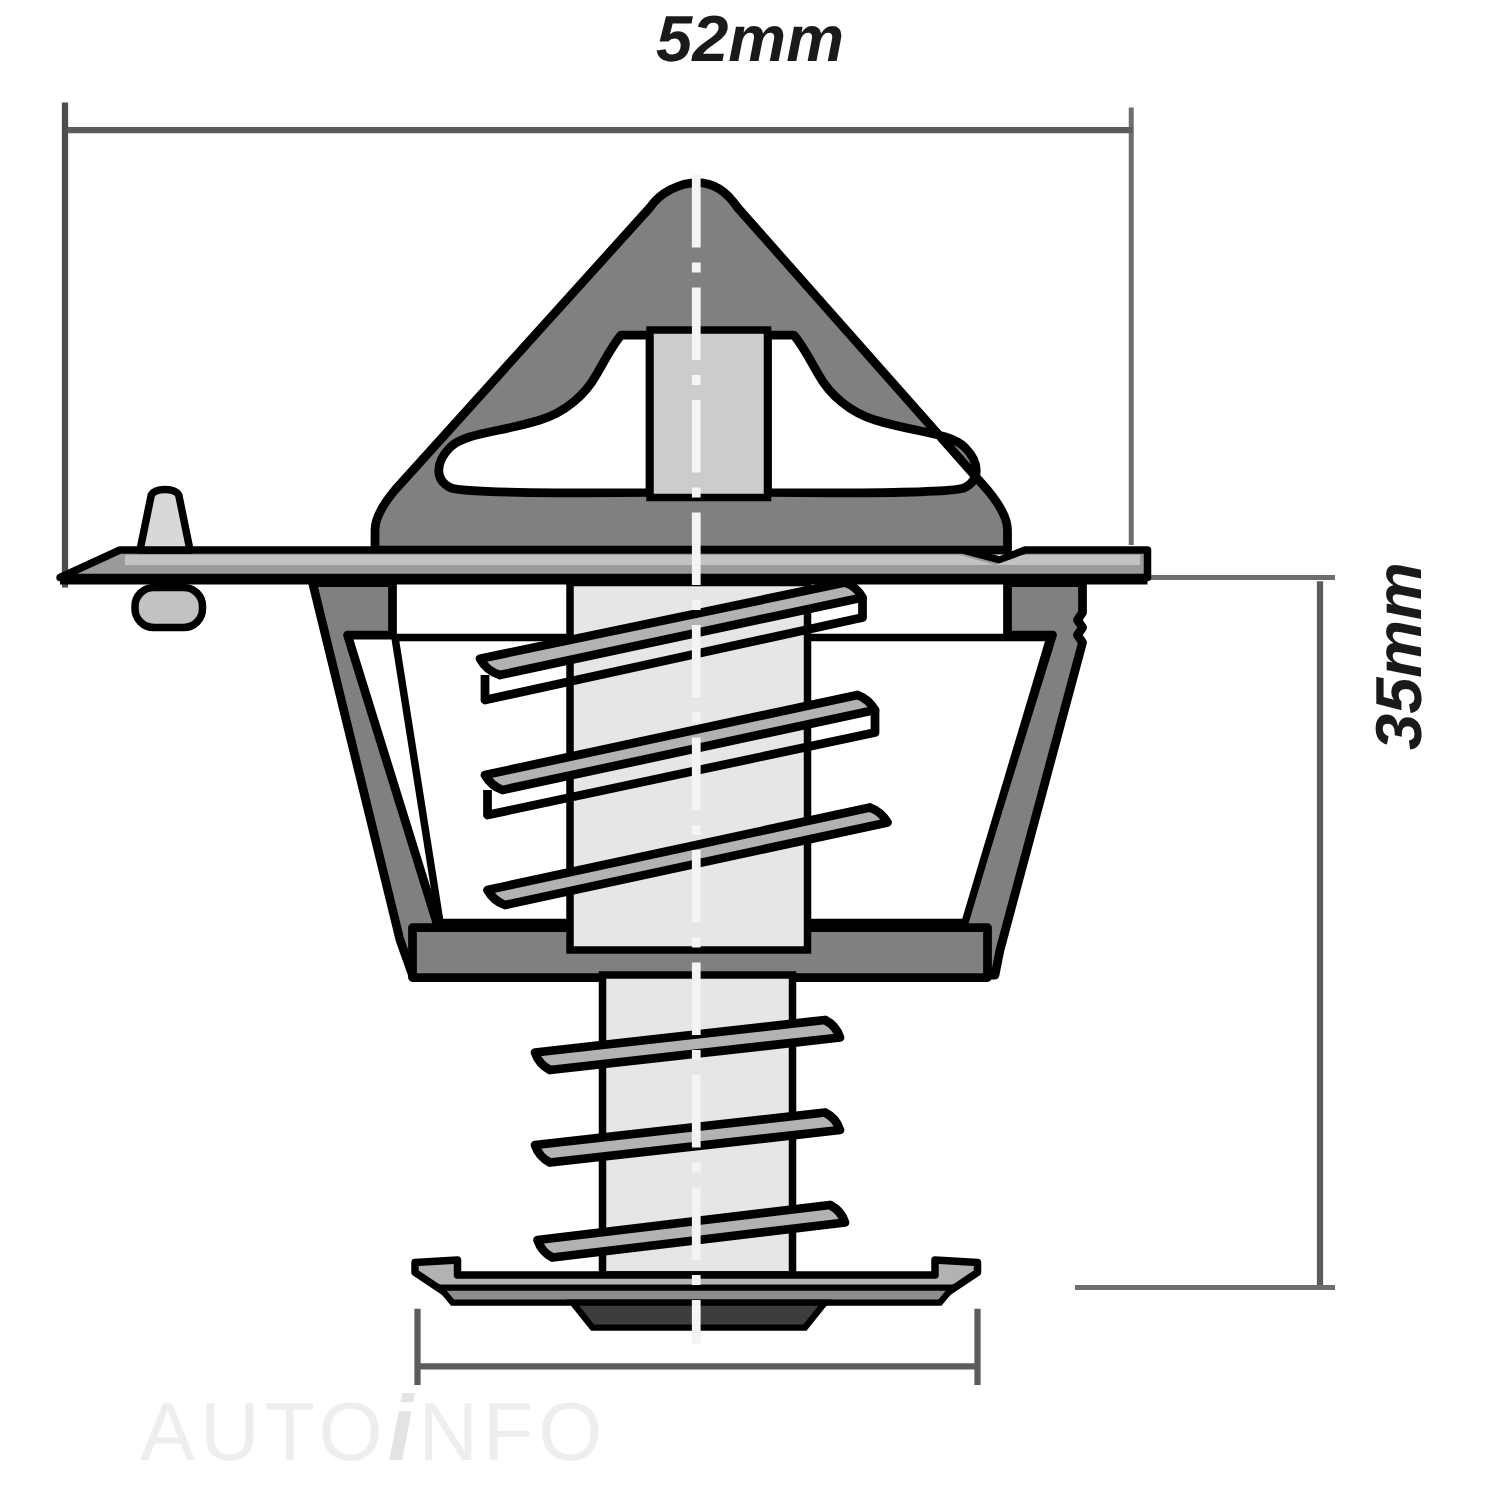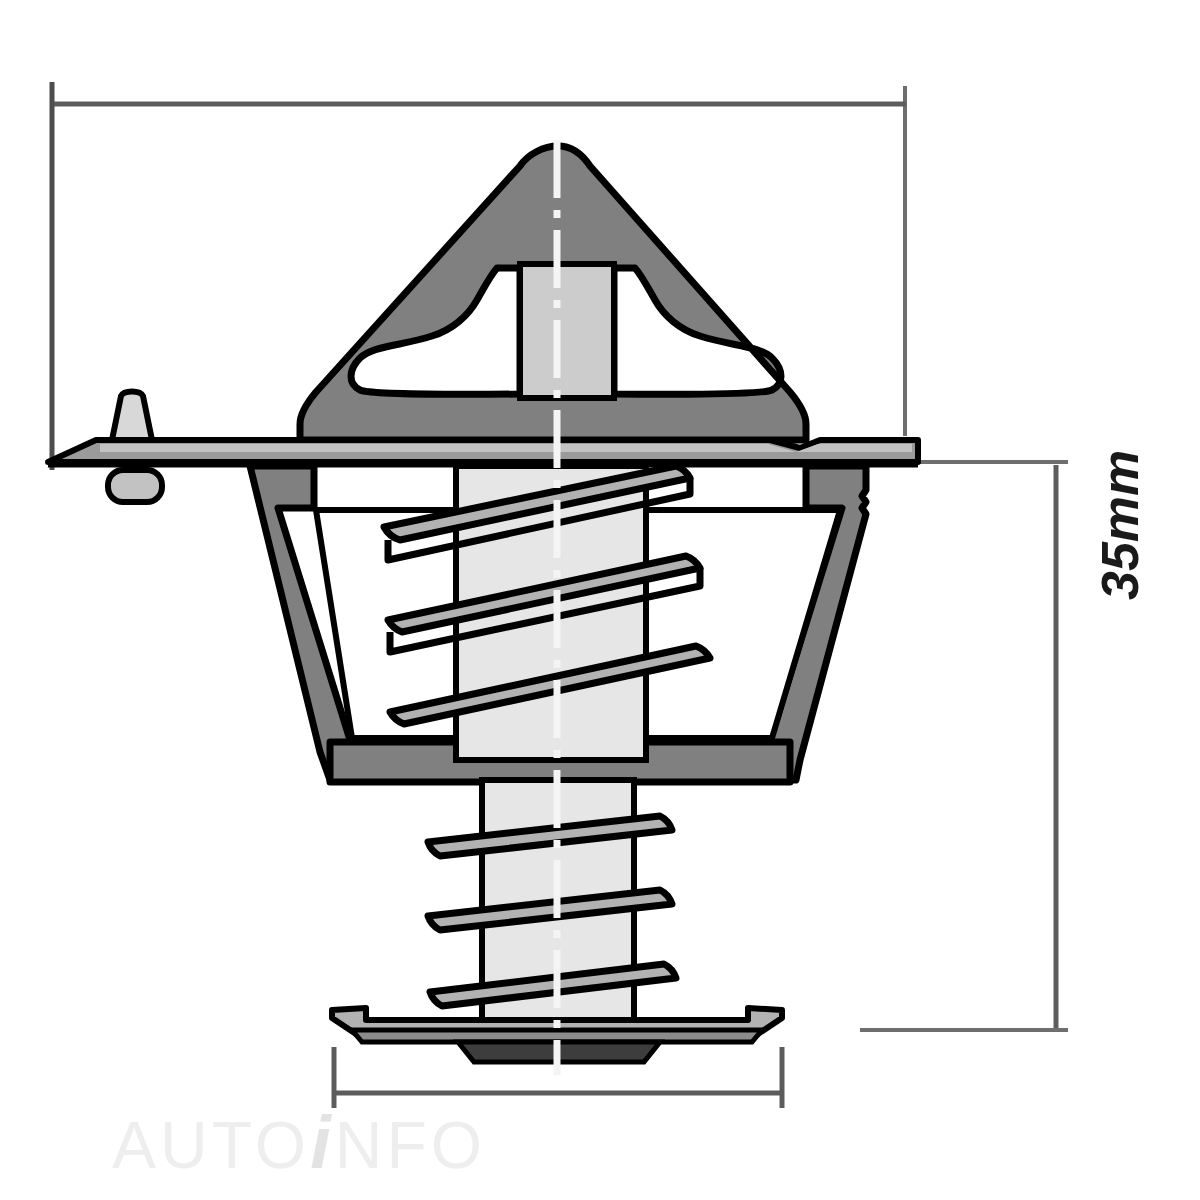--- a/index.html
+++ b/index.html
@@ -201,19 +201,20 @@
       <path fill="#8c8c8c" stroke="#000000" stroke-width="5" d="M 352 1030 L 762 1030 L 752 1042 L 362 1042 Z"></path>
       <path fill="#3d3d3d" stroke="#000000" stroke-width="5" d="M 458 1042 L 660 1042 L 644 1062 L 474 1062 Z"></path>
 
       <g>
         <line x1="557" y1="140" x2="557" y2="1075" stroke="#f4f4f4" stroke-width="7" stroke-dasharray="58 12 8 12" stroke-linecap="butt"></line>
       </g>
 
     </g>
   </svg>
 
+  <div class="dim-label" id="label-width">52mm</div>
 
   <div class="dim-label" id="label-height">35mm</div>
 
 
   <div id="watermark"><span>AUTO</span><span class="wm-i">i</span><span>NFO</span></div>
 
 </div>
 
 </body></html>

